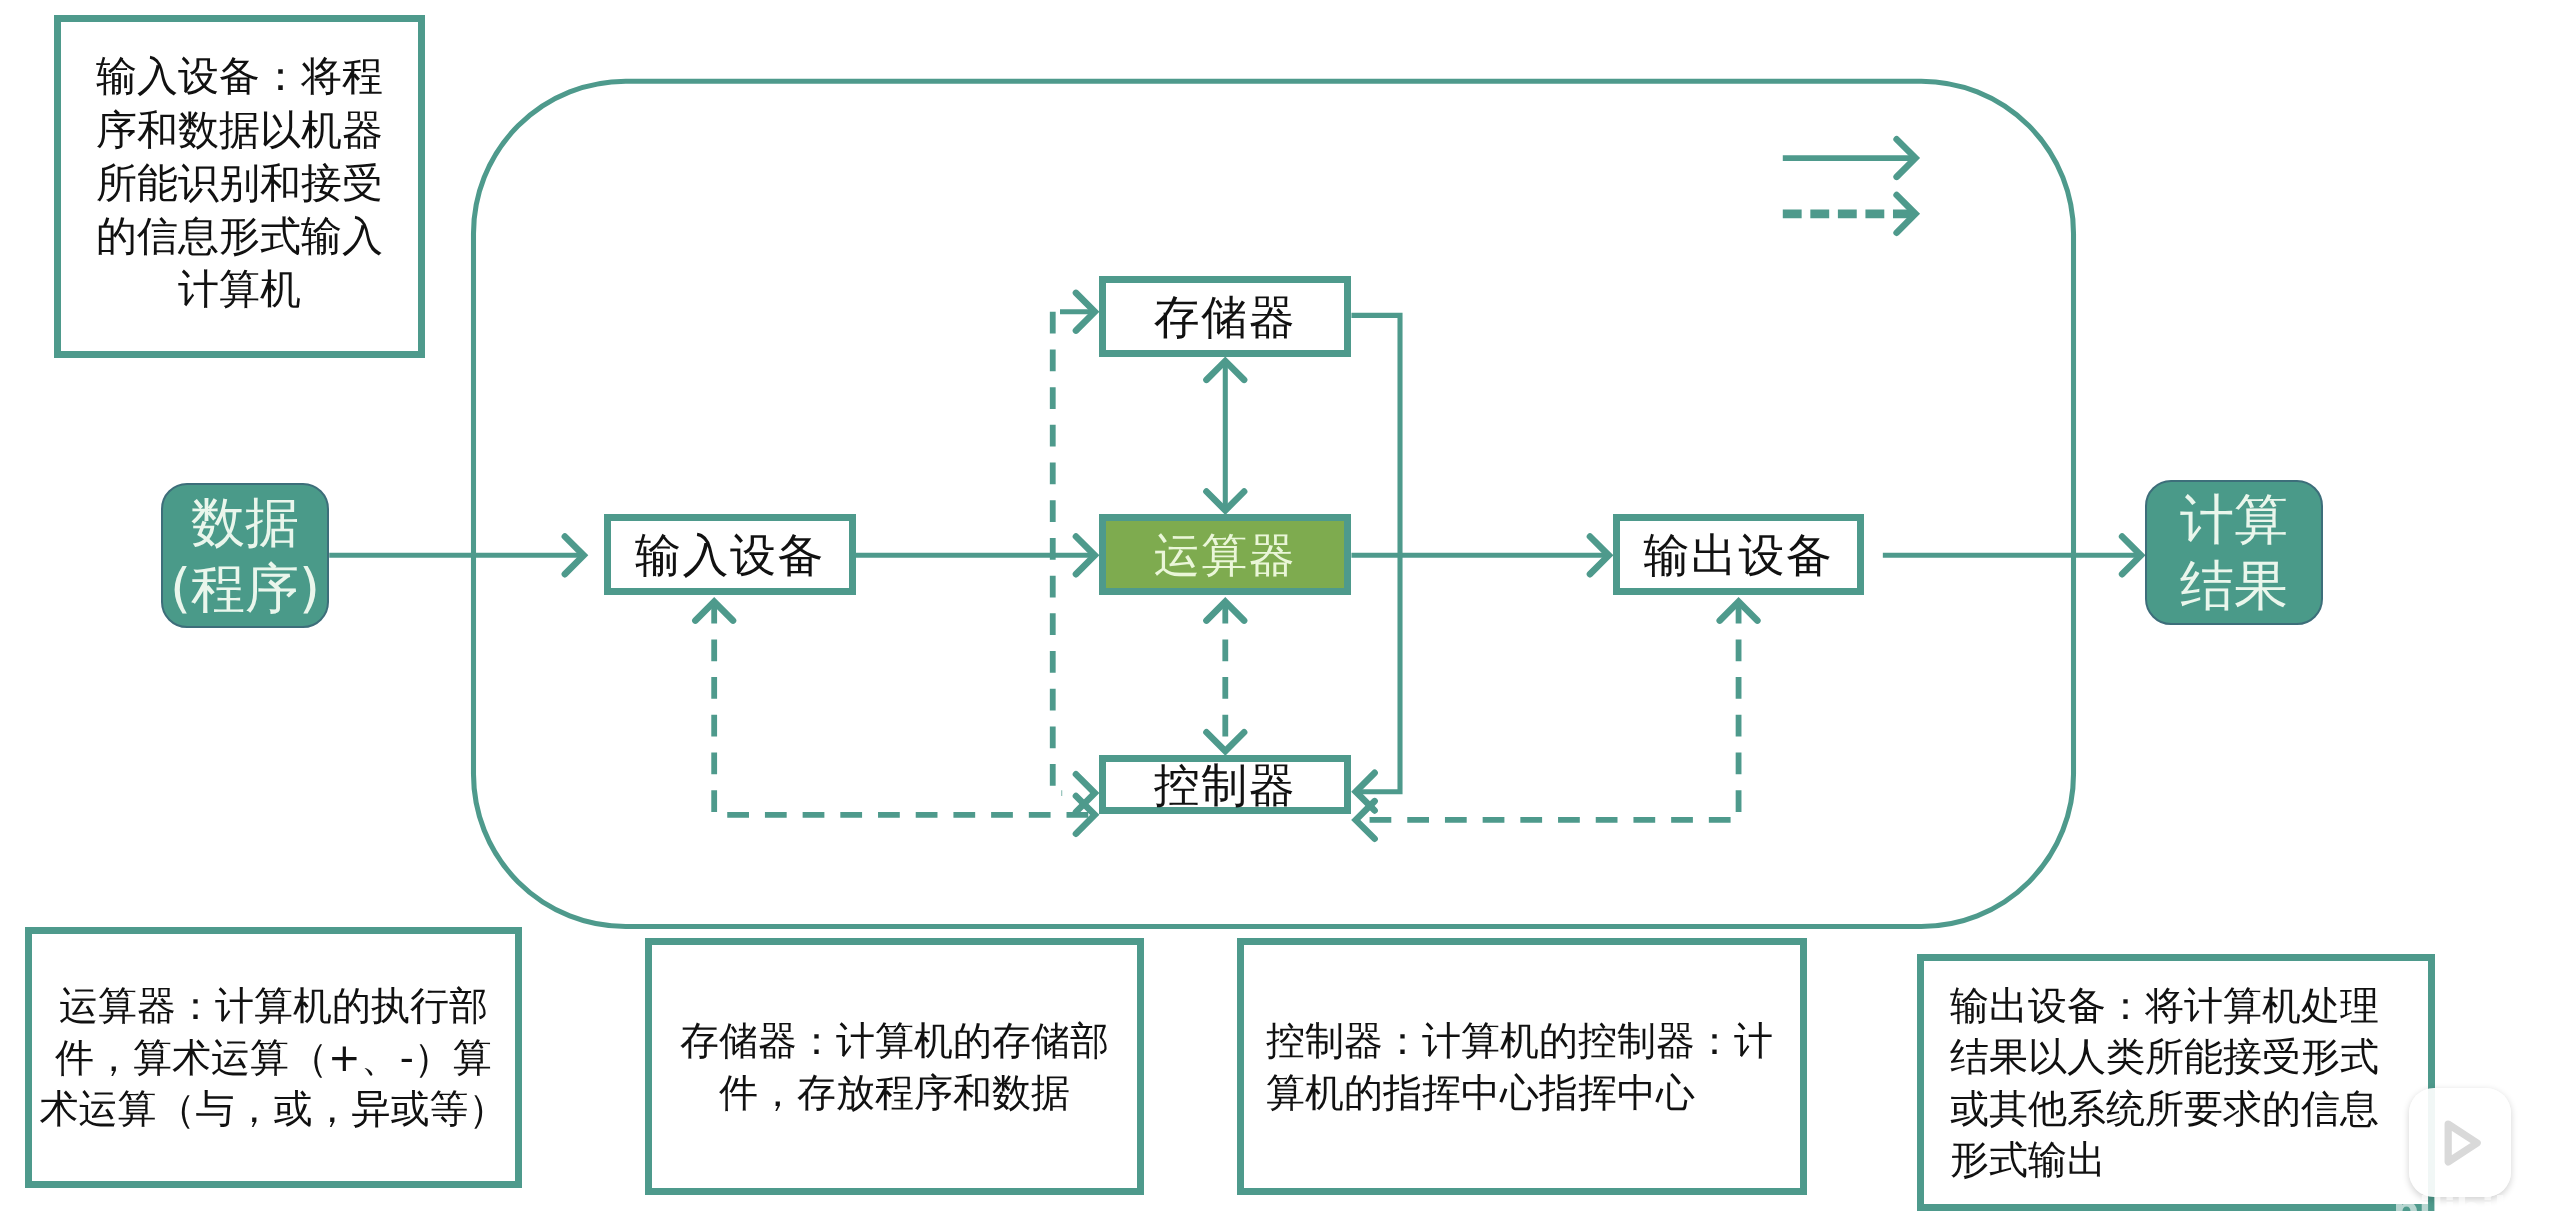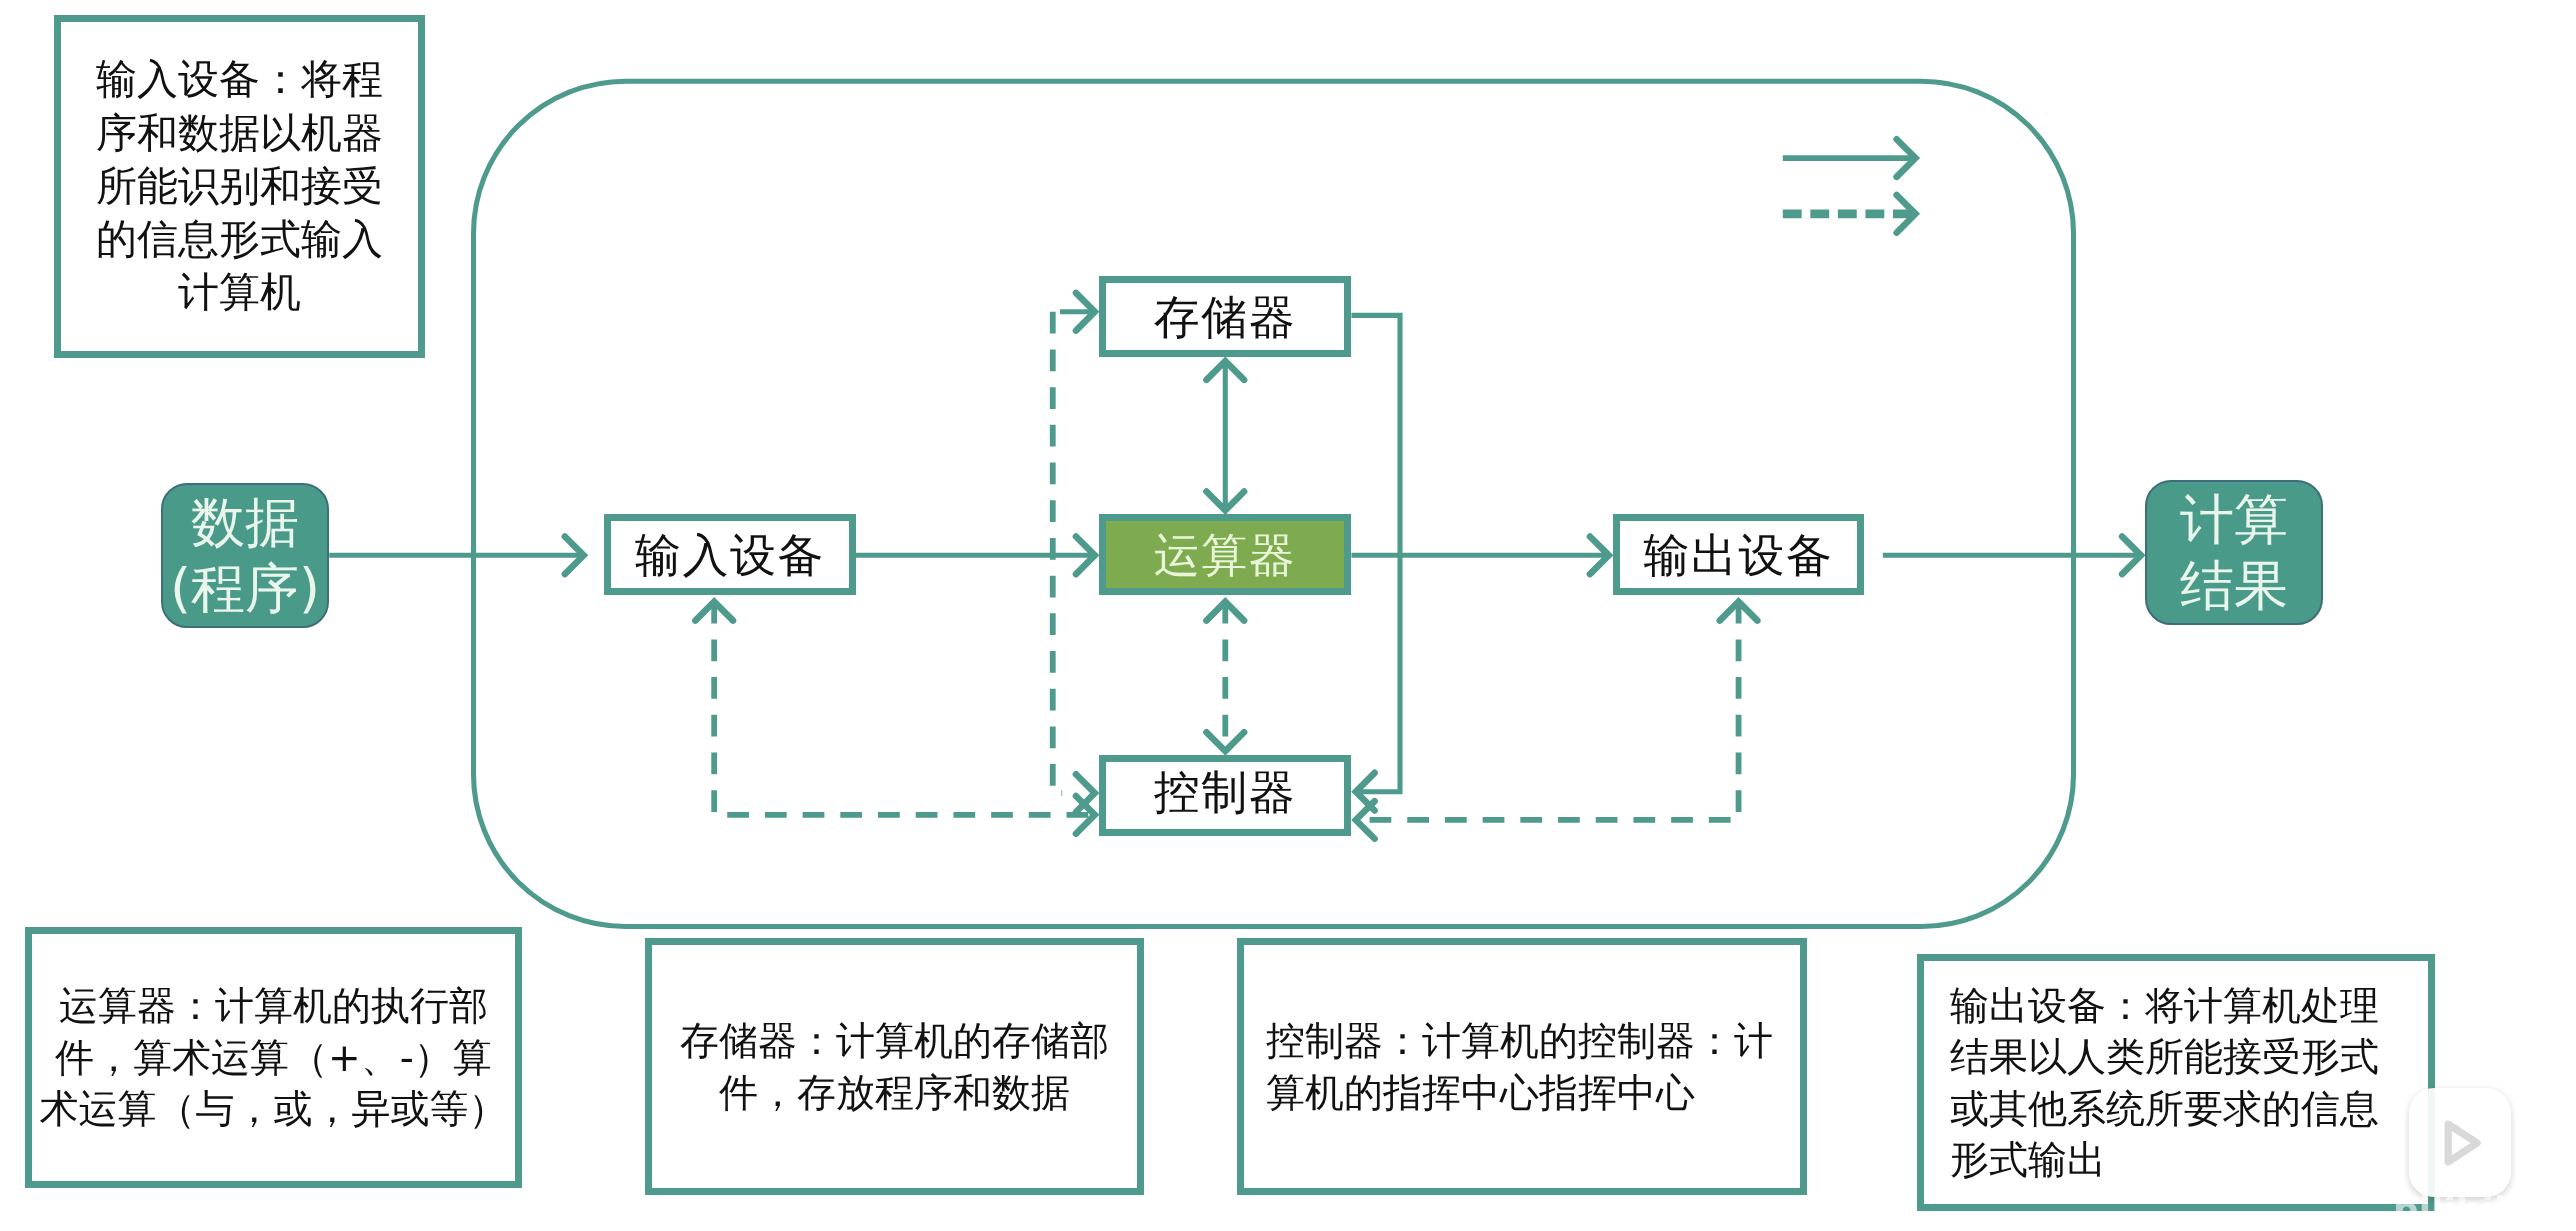--- a/index.html
+++ b/index.html
@@ -60,42 +60,42 @@
       </g>
     <g id="legend-group">
         <path d="M2459,218 L2640,218" fill="none" stroke="#4e9a8c" stroke-width="8" stroke-linejoin="miter"></path>
         <path d="M2616,192 L2642,218 L2616,244" fill="none" stroke="#4e9a8c" stroke-width="9" stroke-linejoin="miter" stroke-linecap="round"></path>
         <path d="M2459,295 L2636,295" fill="none" stroke="#4e9a8c" stroke-width="12" stroke-linejoin="miter" stroke-dasharray="26 12"></path>
         <path d="M2616,269 L2642,295 L2616,321" fill="none" stroke="#4e9a8c" stroke-width="9" stroke-linejoin="miter" stroke-linecap="round"></path>
       </g>
   </svg>
 
   <div class="box" style="left:54px;top:15px;width:371px;height:343px;">
-    <div class="desc" style="font-size:41px;line-height:1.3;padding:0 29px;">输入设备：将程序和数据以机器所能识别和接受的信息形式输入计算机</div>
+    <div class="desc" style="font-size:41px;line-height:1.3;padding:0 29px;font-family:Liberation Mono, monospace;">输入设备：将程序和数据以机器所能识别和接受的信息形式输入计算机</div>
   </div>
 
   <div class="pill" style="left:161px;top:483px;width:168px;height:145px;">
     <span style="white-space:pre-line;">数据
 (程序)</span>
   </div>
   <div class="pill" style="left:2145px;top:480px;width:178px;height:145px;">
     <span style="white-space:pre-line;">计算
 结果</span>
   </div>
 
   <div class="box" style="left:588px;top:514px;width:252px;height:81px;margin-left:16px;">
     <span class="node-label">输入设备</span>
   </div>
   <div class="box" style="left:1099px;top:276px;width:252px;height:81px;">
     <span class="node-label">存储器</span>
   </div>
   <div class="box alu" style="left:1099px;top:514px;width:252px;height:81px;">
     <span class="node-label">运算器</span>
   </div>
-  <div class="box" style="left:1099px;top:755px;width:252px;height:81px;font-family:Liberation Mono, monospace;">
+  <div class="box" style="left:1099px;top:755px;width:252px;height:59px;">
     <span class="node-label">控制器</span>
   </div>
   <div class="box" style="left:1613px;top:514px;width:251px;height:81px;">
     <span class="node-label">输出设备</span>
   </div>
 
   <div class="box" style="left:25px;top:927px;width:497px;height:261px;">
     <div class="desc" style="padding:0 4.4px;">运算器：计算机的执行部件，算术运算（+、-）算术运算（与，或，异或等）</div>
   </div>
   <div class="box" style="left:645px;top:938px;width:499px;height:257px;">

